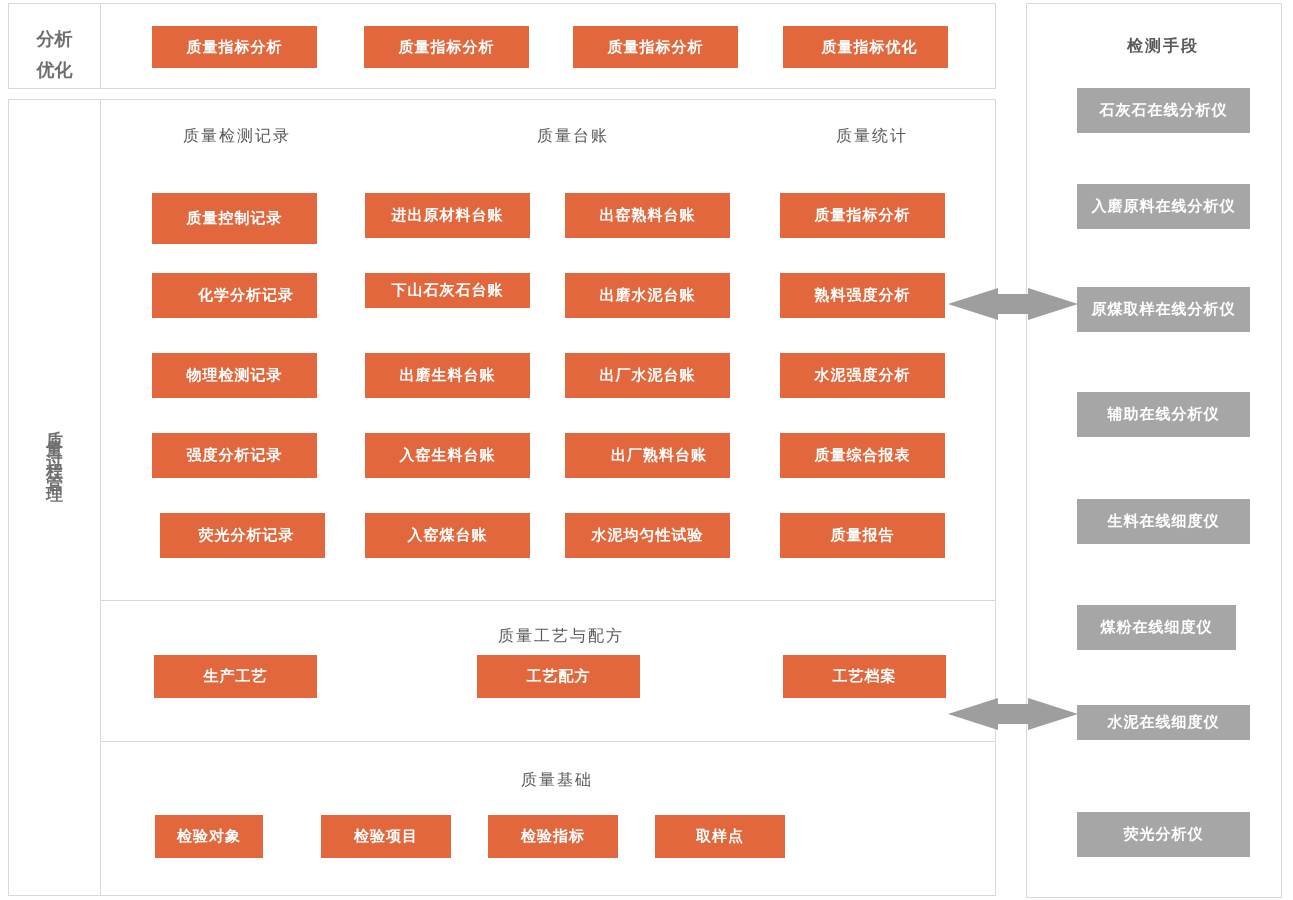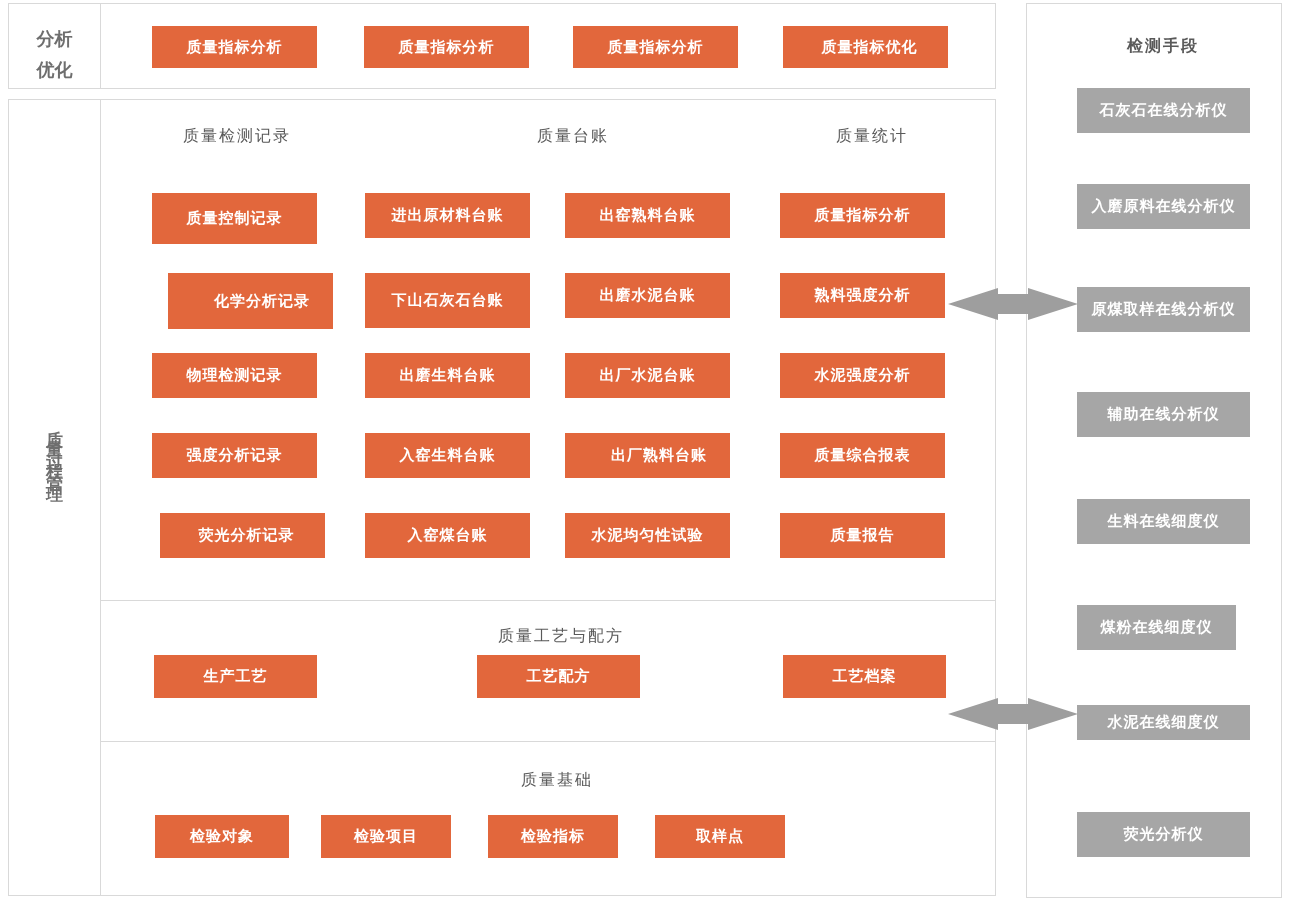--- a/index.html
+++ b/index.html
@@ -58,27 +58,27 @@
 
   <div class="panel-label process-label-wrap">
     <span class="v-label">质量过程管理</span>
   </div>
 
   <div class="hdr" style="left:237px;top:126px;">质量检测记录</div>
   <div class="hdr" style="left:573px;top:126px;">质量台账</div>
   <div class="hdr" style="left:872px;top:126px;">质量统计</div>
 
   <div class="node orange" style="left:152px;top:193px;width:165px;height:51px;">质量控制记录</div>
-  <div class="node orange" style="left:168px;top:273px;width:165px;height:56px;padding-left:23px;">化学分析记录</div>
+  <div class="node orange" style="left:152px;top:273px;width:165px;height:45px;padding-left:23px;">化学分析记录</div>
   <div class="node orange" style="left:152px;top:353px;width:165px;height:45px;">物理检测记录</div>
   <div class="node orange" style="left:152px;top:433px;width:165px;height:45px;">强度分析记录</div>
   <div class="node orange" style="left:160px;top:513px;width:165px;height:45px;padding-left:8px;">荧光分析记录</div>
 
   <div class="node orange" style="left:365px;top:193px;width:165px;height:45px;">进出原材料台账</div>
-  <div class="node orange" style="left:365px;top:273px;width:165px;height:55px;font-family:Liberation Mono, monospace;">下山石灰石台账</div>
+  <div class="node orange" style="left:365px;top:273px;width:165px;height:35px;font-family:Liberation Mono, monospace;">下山石灰石台账</div>
   <div class="node orange" style="left:365px;top:353px;width:165px;height:45px;">出磨生料台账</div>
   <div class="node orange" style="left:365px;top:433px;width:165px;height:45px;">入窑生料台账</div>
   <div class="node orange" style="left:365px;top:513px;width:165px;height:45px;">入窑煤台账</div>
 
   <div class="node orange" style="left:565px;top:193px;width:165px;height:45px;">出窑熟料台账</div>
   <div class="node orange" style="left:565px;top:273px;width:165px;height:45px;">出磨水泥台账</div>
   <div class="node orange" style="left:565px;top:353px;width:165px;height:45px;">出厂水泥台账</div>
   <div class="node orange" style="left:565px;top:433px;width:165px;height:45px;padding-left:23px;">出厂熟料台账</div>
   <div class="node orange" style="left:565px;top:513px;width:165px;height:45px;">水泥均匀性试验</div>
 
@@ -87,21 +87,21 @@
   <div class="node orange" style="left:780px;top:353px;width:165px;height:45px;">水泥强度分析</div>
   <div class="node orange" style="left:780px;top:433px;width:165px;height:45px;">质量综合报表</div>
   <div class="node orange" style="left:780px;top:513px;width:165px;height:45px;">质量报告</div>
 
   <div class="hdr" style="left:561px;top:626px;">质量工艺与配方</div>
   <div class="node orange" style="left:154px;top:655px;width:163px;height:43px;">生产工艺</div>
   <div class="node orange" style="left:477px;top:655px;width:163px;height:43px;">工艺配方</div>
   <div class="node orange" style="left:783px;top:655px;width:163px;height:43px;">工艺档案</div>
 
   <div class="hdr" style="left:557px;top:770px;">质量基础</div>
-  <div class="node orange" style="left:155px;top:815px;width:134px;height:43px;">检验对象</div>
+  <div class="node orange" style="left:155px;top:815px;width:108px;height:43px;">检验对象</div>
   <div class="node orange" style="left:321px;top:815px;width:130px;height:43px;">检验项目</div>
   <div class="node orange" style="left:488px;top:815px;width:130px;height:43px;">检验指标</div>
   <div class="node orange" style="left:655px;top:815px;width:130px;height:43px;">取样点</div>
 
   <div class="hdr" style="left:1163px;top:36px;font-weight:700;">检测手段</div>
   <div class="node gray" style="left:1077px;top:88px;width:173px;height:45px;">石灰石在线分析仪</div>
   <div class="node gray" style="left:1077px;top:184px;width:173px;height:45px;">入磨原料在线分析仪</div>
   <div class="node gray" style="left:1077px;top:287px;width:173px;height:45px;">原煤取样在线分析仪</div>
   <div class="node gray" style="left:1077px;top:392px;width:173px;height:45px;">辅助在线分析仪</div>
   <div class="node gray" style="left:1077px;top:499px;width:173px;height:45px;">生料在线细度仪</div>

